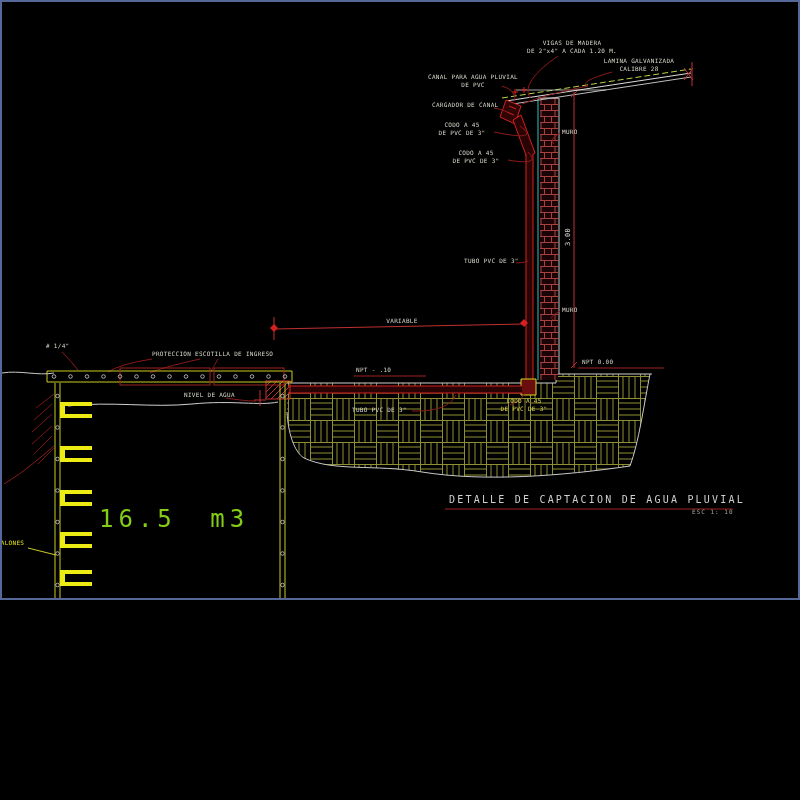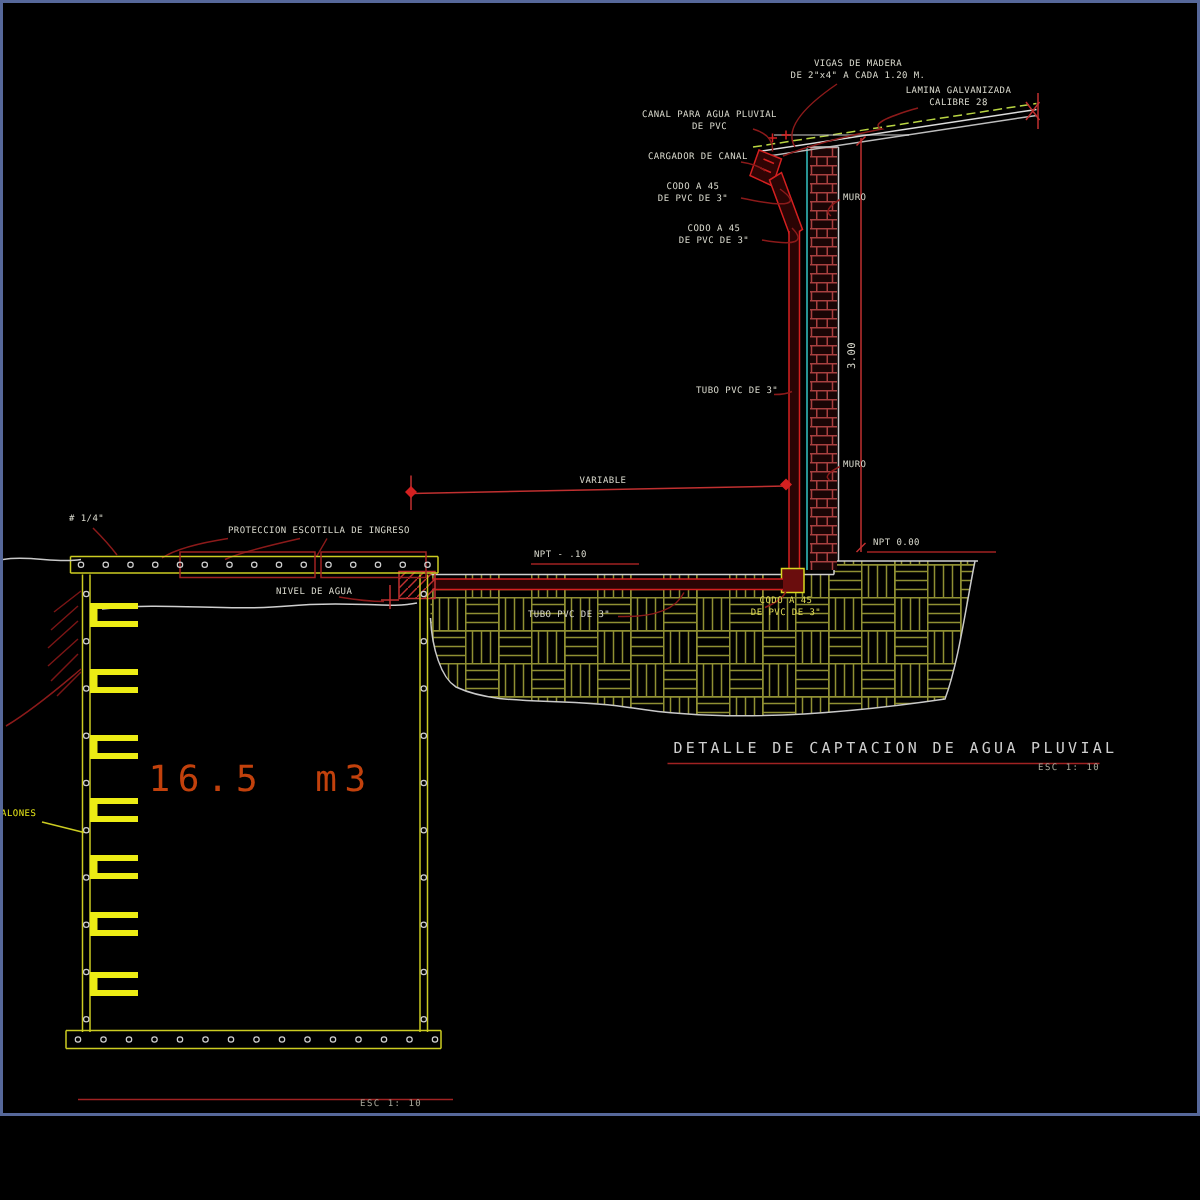--- a/index.html
+++ b/index.html
@@ -1,31 +1,31 @@
 <!DOCTYPE html>
 <html><head>
 <meta charset="utf-8">
 <style>
   html,body{margin:0;padding:0;background:#000;}
   #canvas{
-    position:relative;width:800px;height:744px;box-sizing:border-box;
+    position:relative;width:800px;height:600px;box-sizing:border-box;
     background:#000;border:2px solid #56689a;overflow:hidden;
     font-family:"DejaVu Sans Mono", monospace;
     padding-left:14px;
   }
   svg{position:absolute;left:0;top:0}
   .lbl{position:absolute;font-family:"DejaVu Sans Mono",monospace;font-size:6px;
        line-height:1.3;color:#d8d8cc;white-space:pre;letter-spacing:.3px;z-index:5}
   .c{transform:translateX(-50%);text-align:center}
   .yel{color:#ddd955}
   .byel{color:#e6e618}
   .rot{transform:rotate(-90deg);transform-origin:0 0;font-size:7px}
   .title{font-size:10px;letter-spacing:2.2px;color:#cfcfcf}
   .scale{font-size:6px;letter-spacing:1px;color:#a8a89a}
-  .big{font-size:24px;letter-spacing:5px;word-spacing:14px;color:#c2410c}
+  .big{font-size:24px;letter-spacing:5px;word-spacing:14px;color:#84cc16}
   .graybar{position:absolute;left:0;top:774px;width:796px;height:2px;background:#b5b5b5;z-index:6}
   .navybar{position:absolute;left:0;top:786px;width:796px;height:11px;
            background:linear-gradient(180deg,#3434a2 0%,#16165e 45%,#07071f 100%);z-index:6}
 </style>
 </head>
 <body>
 
 <div id="canvas">
 
 <svg width="800" height="800" viewBox="0 0 800 800">

